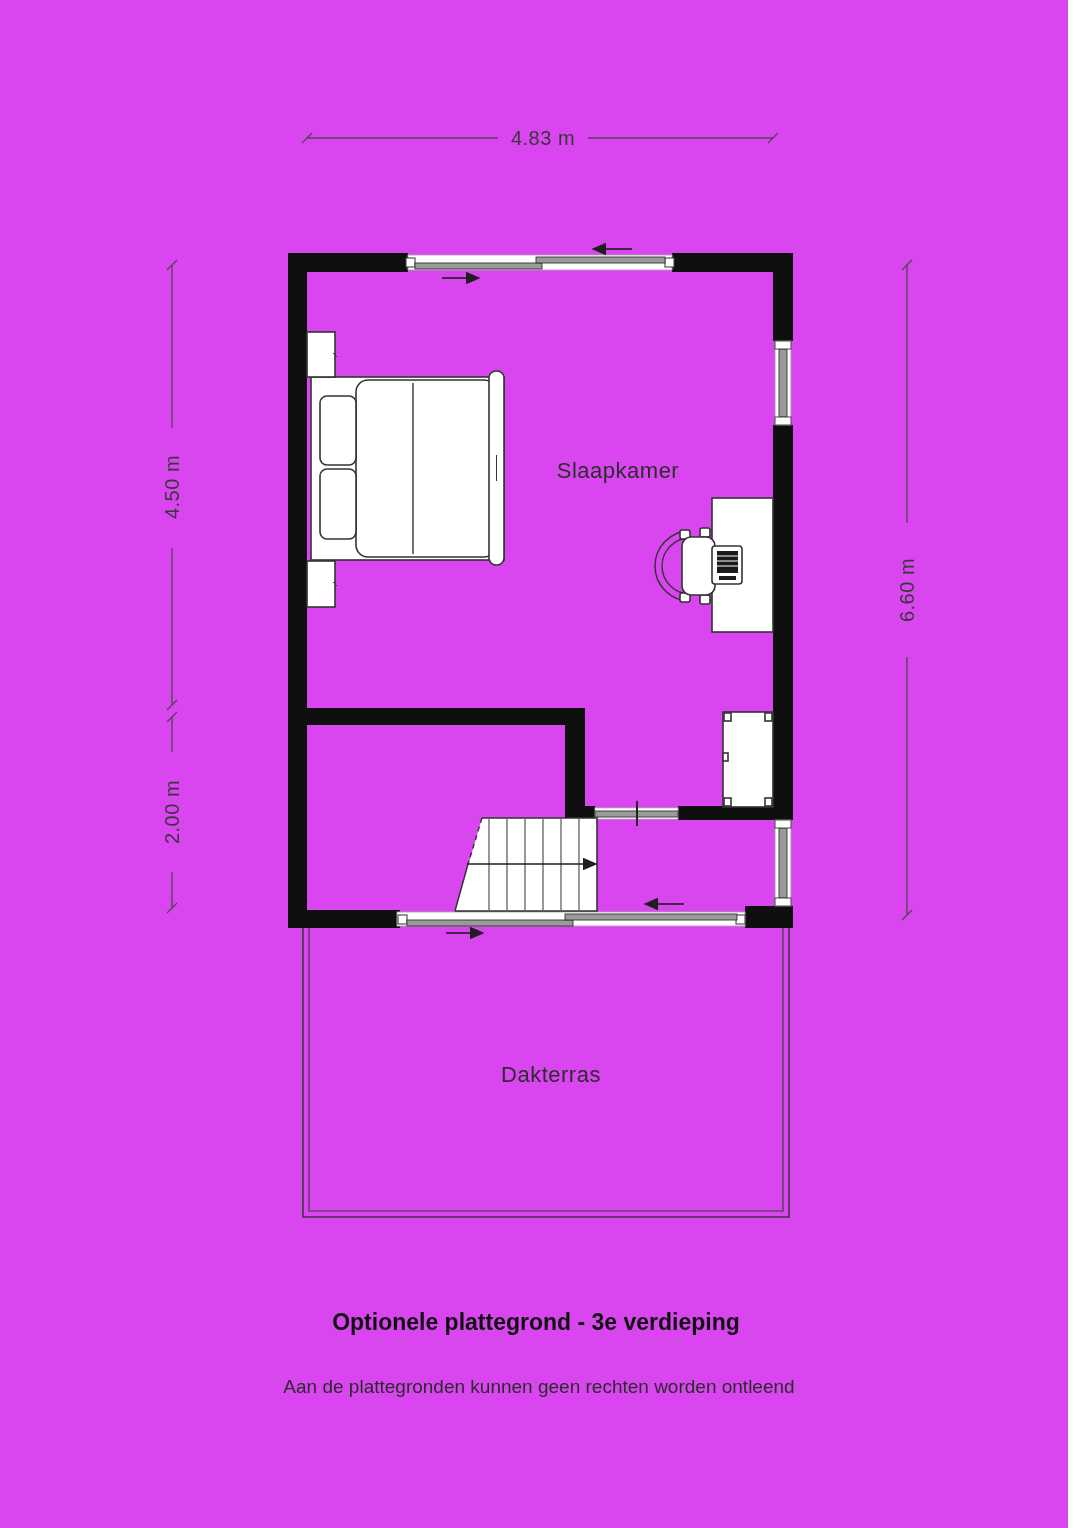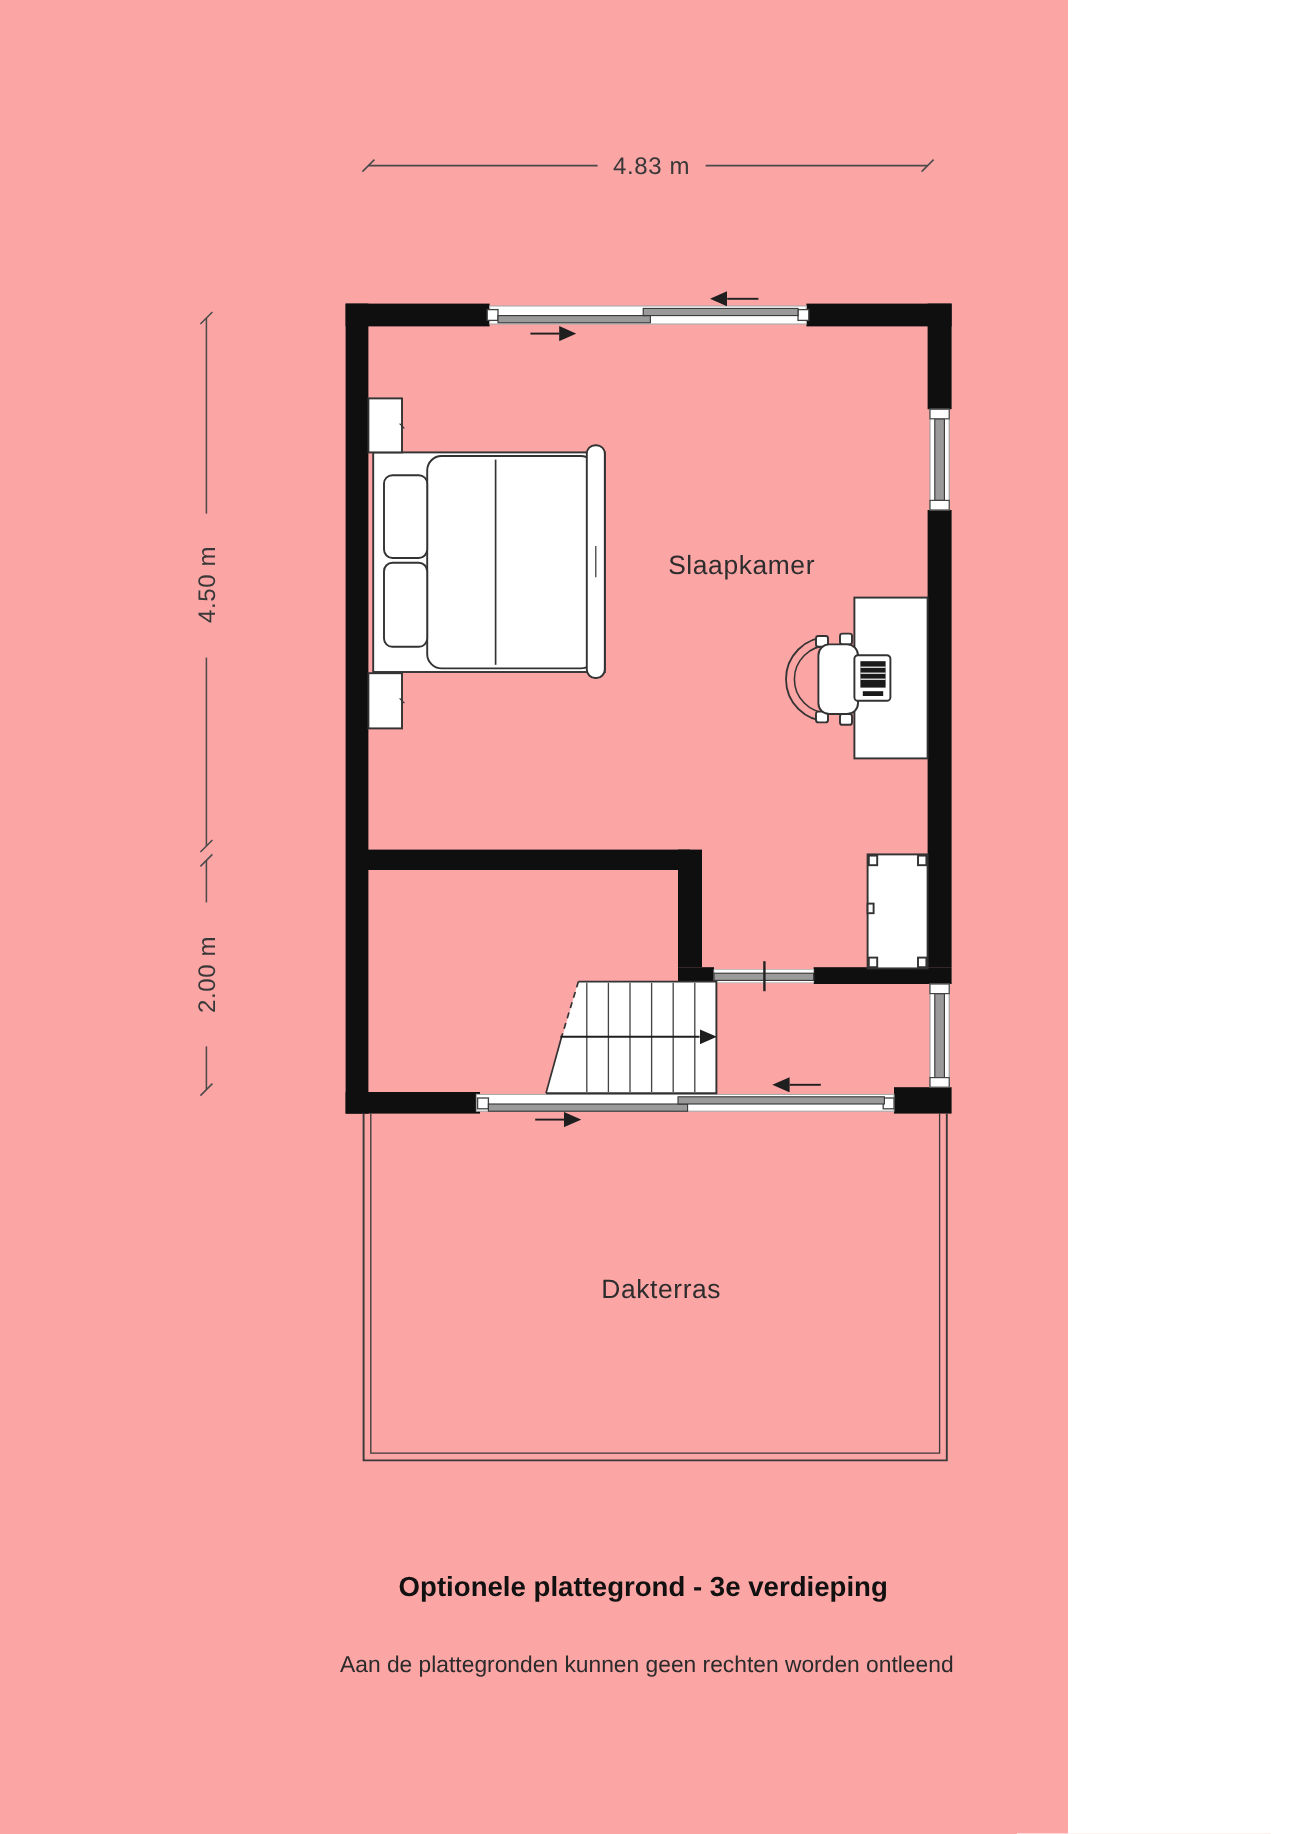--- a/index.html
+++ b/index.html
@@ -1,19 +1,19 @@
 <!DOCTYPE html>
 <html><head>
 <meta charset="utf-8">
 <style>
   html,body{margin:0;padding:0;background:#ffffff;}
   .canvas{
     position:relative;
-    width:890px;height:1528px;
-    background:#fca5a5;
+    width:1068px;height:1528px;
+    background:#d946ef;
     font-family:"Liberation Sans", sans-serif;
     overflow:hidden;
   }
   svg{display:block;}
   svg text{
     font-family:"Liberation Sans", sans-serif;
     fill:#2d2d2d;
   }
   .dim-text{font-size:20px;fill:#383838;letter-spacing:0.5px;}
   .room-label{font-size:22px;fill:#2d2d2d;letter-spacing:0.5px;}

